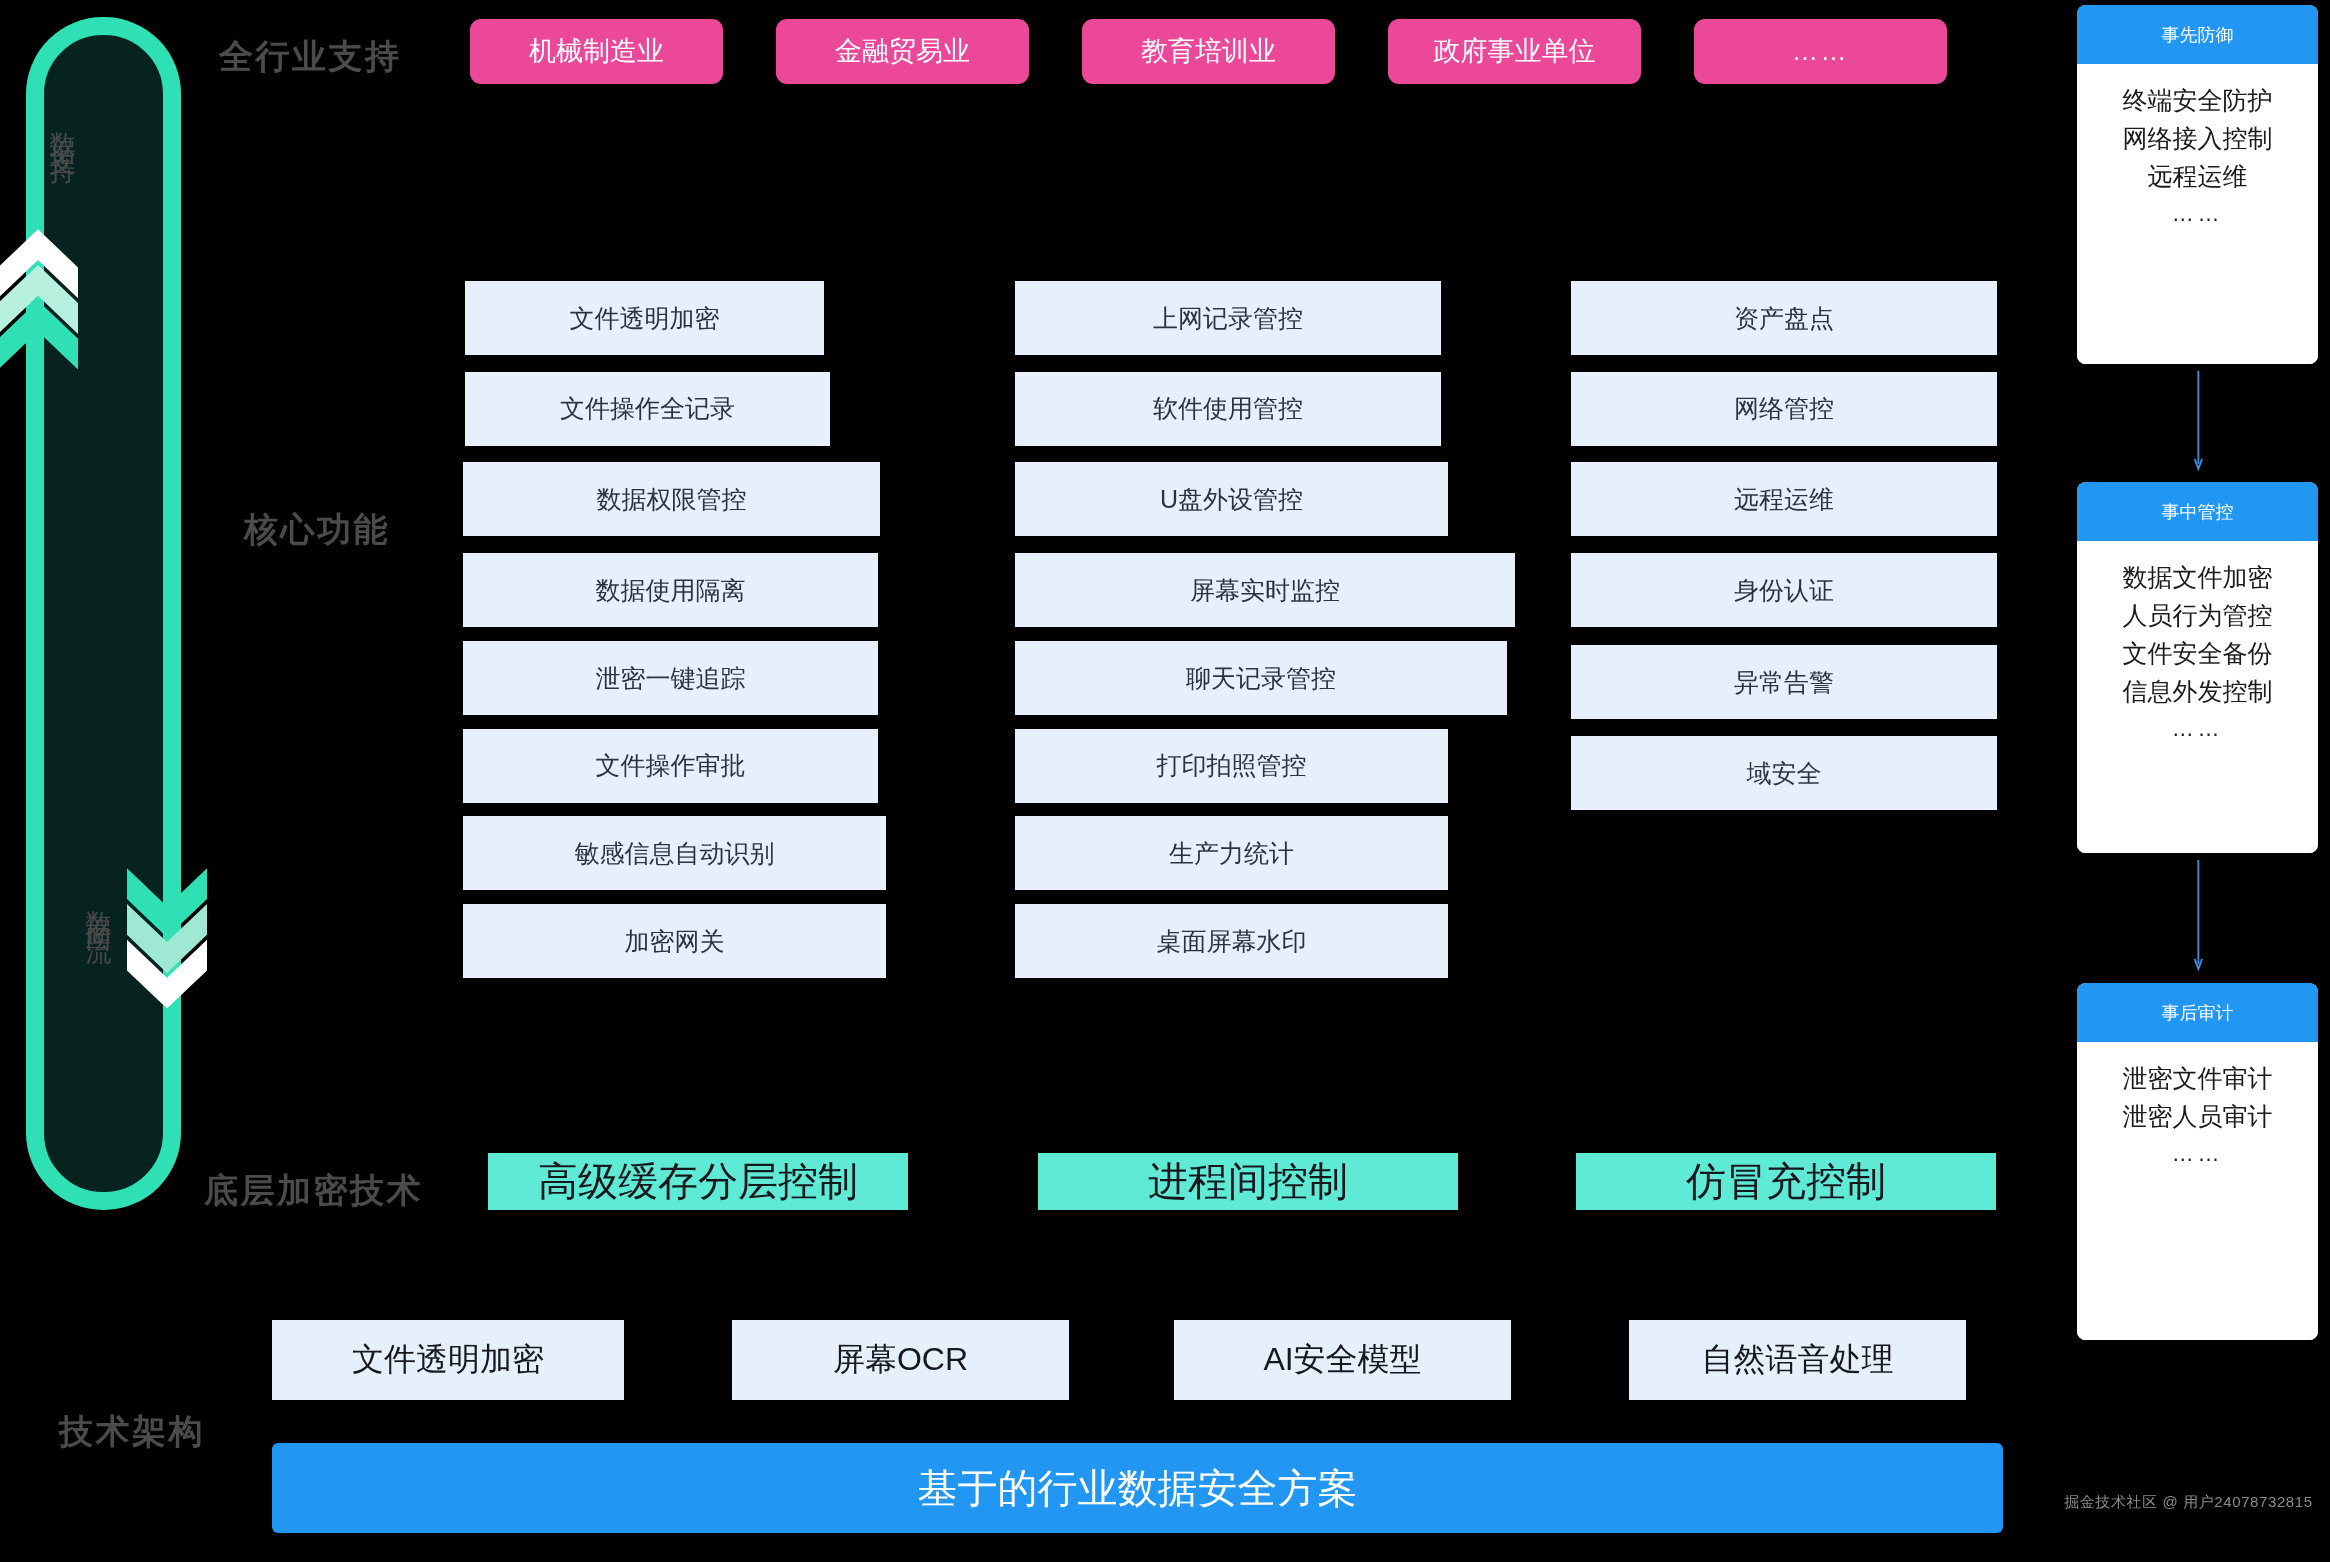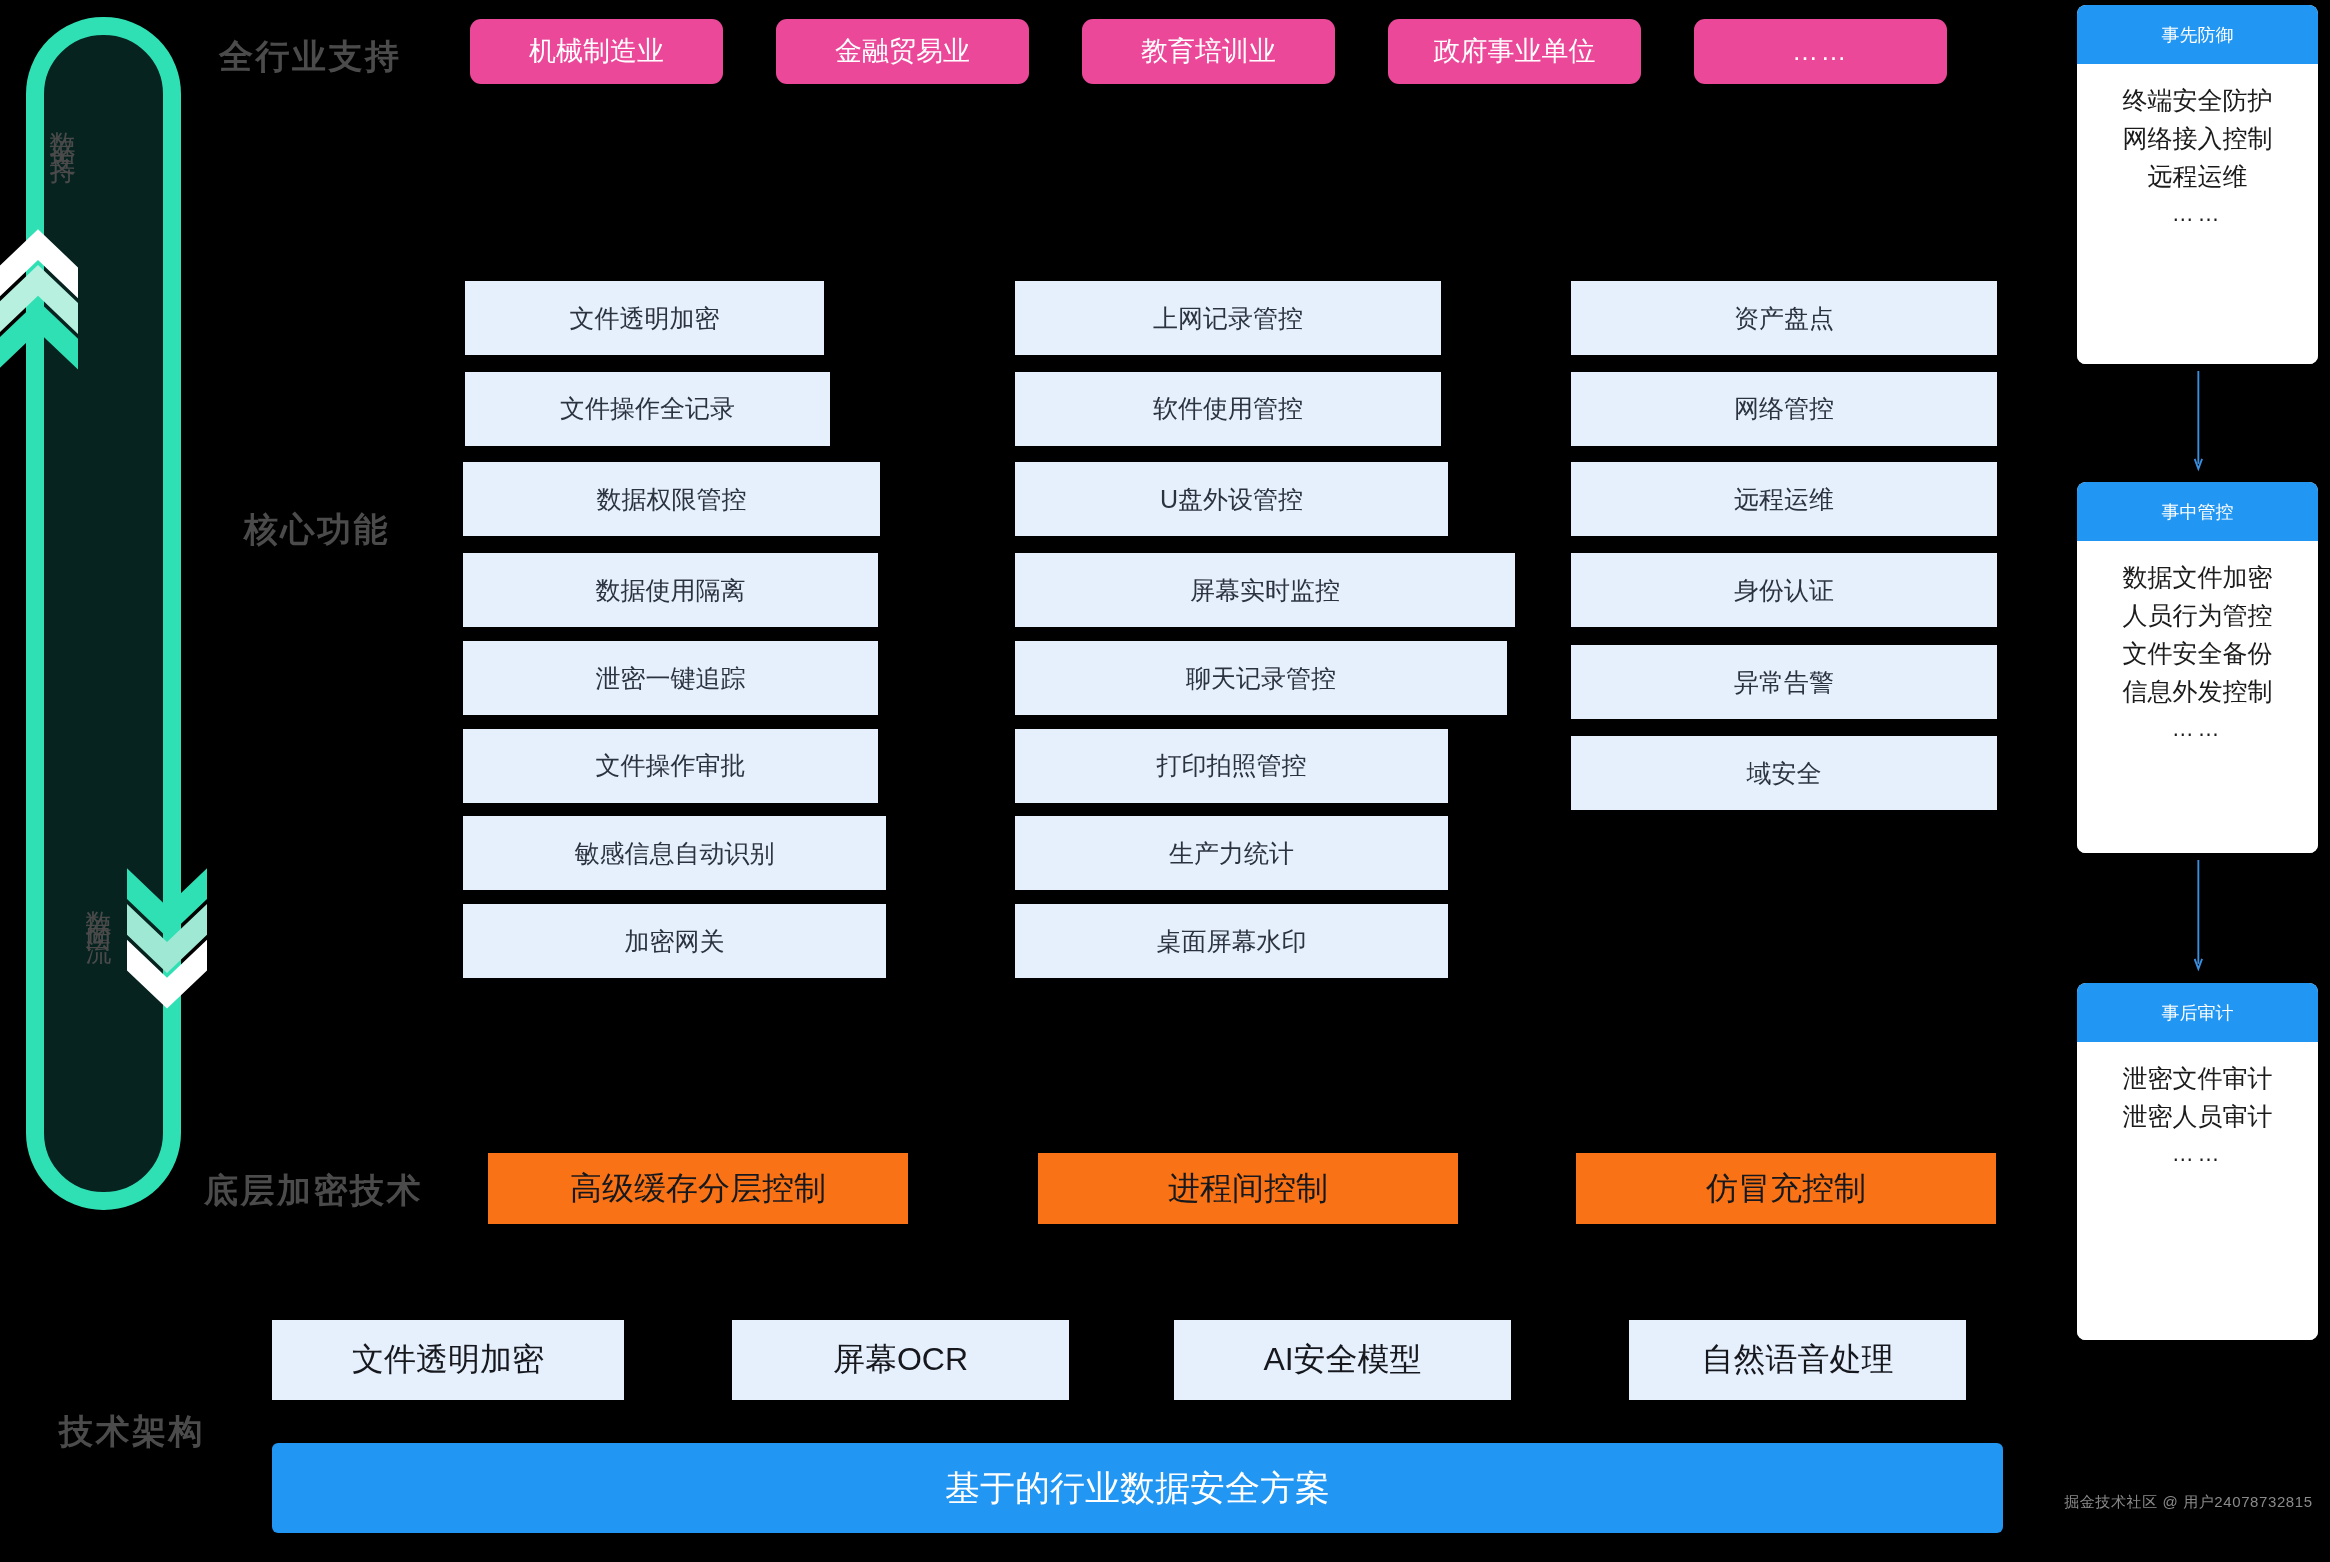--- a/index.html
+++ b/index.html
@@ -61,43 +61,43 @@
   #core-col-2{left:1106px;}
   .core-box{
     background:#e6f0fd;color:#2c3340;font-size:25px;
     height:74px;display:flex;align-items:center;justify-content:center;
     margin-bottom:16.7px;white-space:nowrap;box-sizing:border-box;
   }
 
   
   #underlying-row{position:absolute;left:488px;top:1153px;z-index:3;}
   .under-box{
-    position:absolute;top:0;background:#f97316;color:#16181d;
-    font-size:32px;height:71px;display:flex;align-items:center;
+    position:absolute;top:0;background:#5eead4;color:#16181d;
+    font-size:40px;height:57px;display:flex;align-items:center;
     justify-content:center;white-space:nowrap;
   }
   #under-0{left:0px;width:420px;}
   #under-1{left:550px;width:420px;}
   #under-2{left:1088px;width:420px;}
 
   
   #arch-row{position:absolute;left:272px;top:1320px;z-index:3;}
   .arch-box{
     position:absolute;top:0;background:#e6f0fd;color:#16181d;
     font-size:32px;height:80px;display:flex;align-items:center;
     justify-content:center;white-space:nowrap;
   }
   #arch-0{left:0px;width:352px;}
   #arch-1{left:460px;width:337px;}
   #arch-2{left:902px;width:337px;}
   #arch-3{left:1357px;width:337px;}
 
   #arch-banner{
     position:absolute;left:272px;top:1443px;width:1731px;height:90px;
-    background:#2196f3;border-radius:6.2px;color:#fff;font-size:35px;
+    background:#2196f3;border-radius:6.2px;color:#fff;font-size:40px;
     display:flex;align-items:center;justify-content:center;z-index:3;
   }
 
   
   .phase-panel{
     position:absolute;left:2077px;width:241px;background:#fff;
     border-radius:8.7px;overflow:hidden;z-index:3;
     display:flex;flex-direction:column;
   }
   .phase-head{

